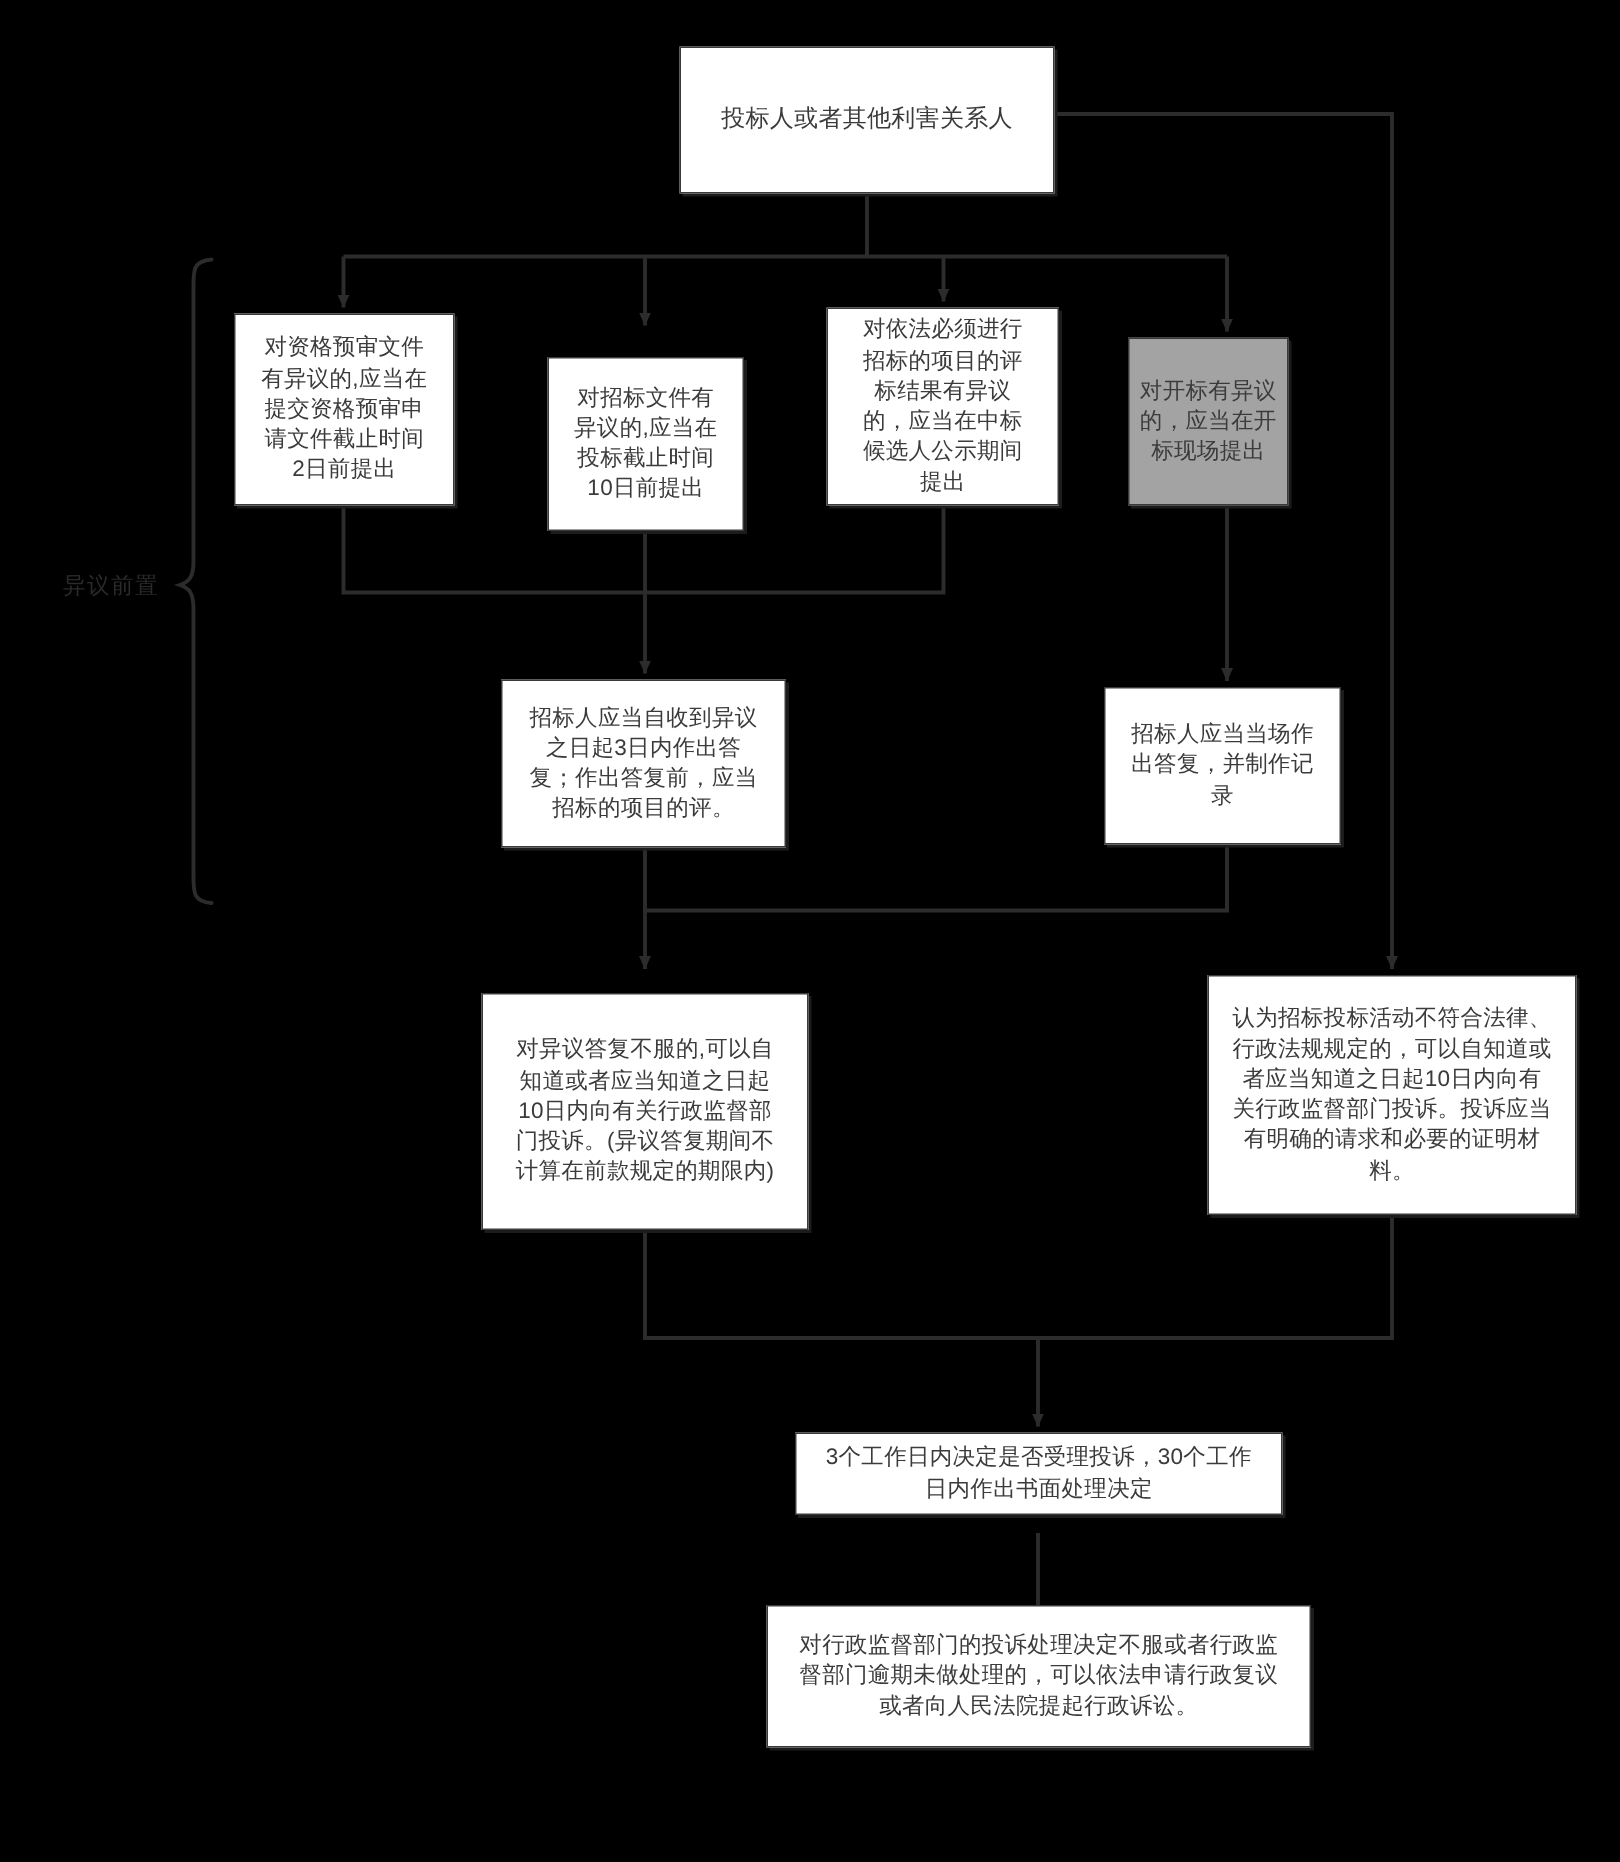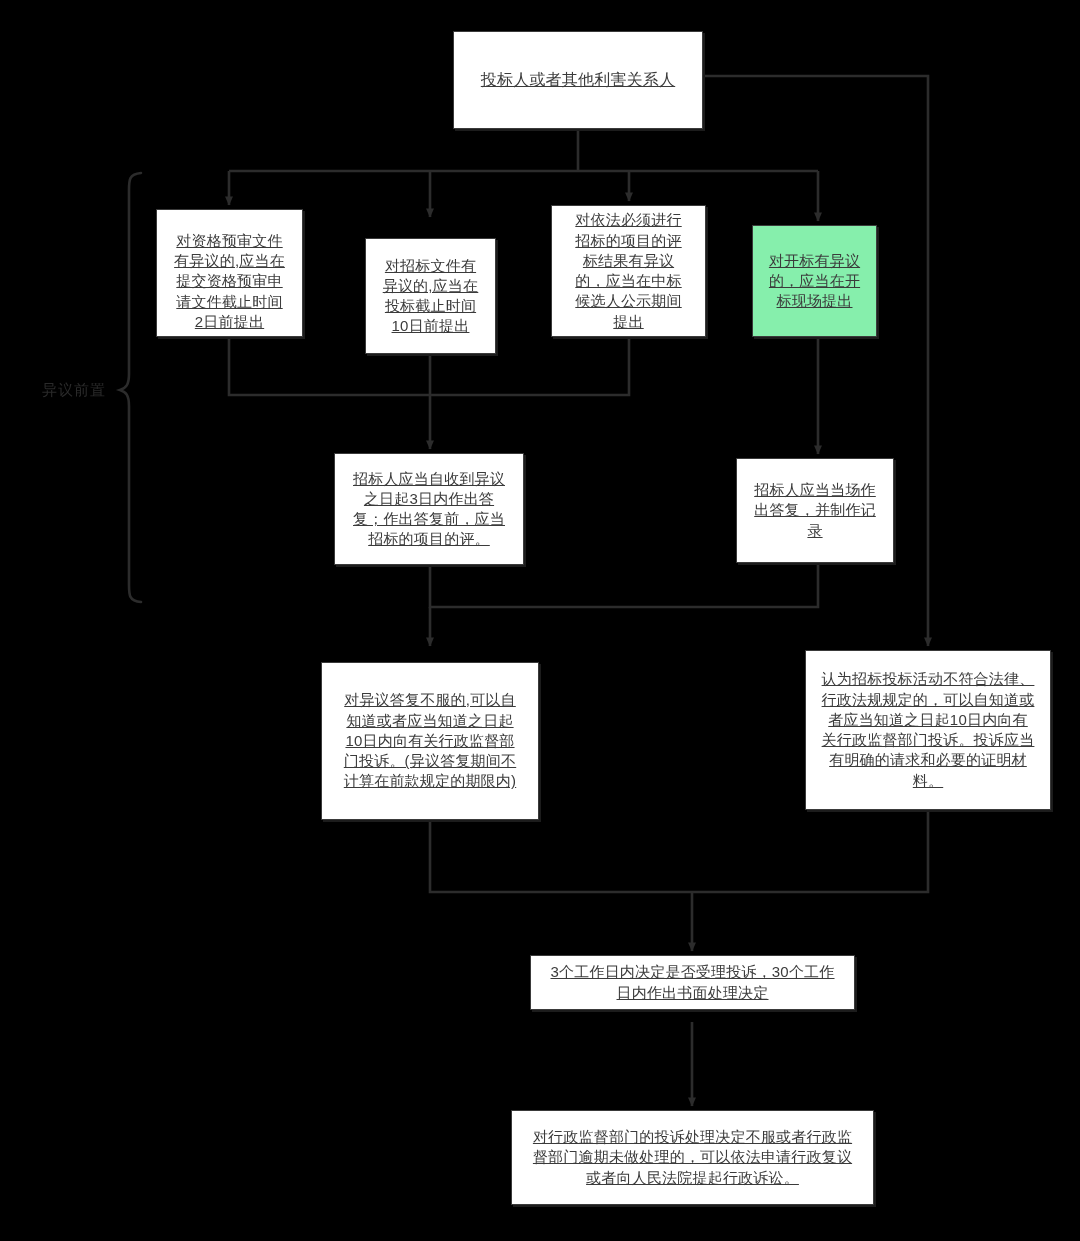--- a/index.html
+++ b/index.html
@@ -35,21 +35,20 @@
     box-shadow: 2px 2px 0 0 #1c1c1c;
     display: flex;
     align-items: center;
     justify-content: center;
     text-align: center;
     color: #3b3b3b;
     line-height: 1.35;
     letter-spacing: 0.2px;
     z-index: 5;
     padding: 4px 6px;
-    text-decoration: underline;
   }
   .node-box .node-text {
     display: block;
     width: 100%;
     white-space: pre-wrap;
     word-break: break-all;
   }
   .brace-label {
     position: absolute;
     color: #2a2a2a;
@@ -103,42 +102,42 @@
              C126,392 129,395 129,406
              L129,585
              C129,595 129,601 141,602" stroke="#2c2c2c" stroke-width="2.6" fill="none" stroke-linecap="round"></path>
   </svg>
 
   <div class="brace-label" style="left:42px; top:381px;">异议前置</div>
 
   <div class="node-box" id="node-0" style="left: 453px; top: 31px; width: 250px; height: 98px; font-size: 16px; background: rgb(255, 255, 255); border-color: rgb(58, 58, 58); color: rgb(59, 59, 59);">
     <span class="node-text">投标人或者其他利害关系人</span>
   </div>
-  <div class="node-box" id="node-1" style="left: 156px; top: 209px; width: 147px; height: 128px; font-size: 15px; background: rgb(255, 255, 255); border-color: rgb(58, 58, 58); color: rgb(59, 59, 59); align-items: flex-end;">
+  <div class="node-box" id="node-1" style="left: 156px; top: 209px; width: 147px; height: 128px; font-size: 15px; background: rgb(255, 255, 255); border-color: rgb(58, 58, 58); color: rgb(59, 59, 59);">
     <span class="node-text">对资格预审文件
 有异议的,应当在
 提交资格预审申
 请文件截止时间
 2日前提出</span>
   </div>
   <div class="node-box" id="node-2" style="left: 365px; top: 221px; width: 131px; height: 116px; font-size: 15px; background: rgb(255, 255, 255); border-color: rgb(58, 58, 58); color: rgb(59, 59, 59); margin-top: 17px;">
     <span class="node-text">对招标文件有
 异议的,应当在
 投标截止时间
 10日前提出</span>
   </div>
   <div class="node-box" id="node-3" style="left: 551px; top: 205px; width: 155px; height: 132px; font-size: 15px; background: rgb(255, 255, 255); border-color: rgb(58, 58, 58); color: rgb(59, 59, 59);">
     <span class="node-text">对依法必须进行
 招标的项目的评
 标结果有异议
 的，应当在中标
 候选人公示期间
 提出</span>
   </div>
-  <div class="node-box" id="node-4" style="left: 752px; top: 225px; width: 125px; height: 112px; font-size: 15px; background: #86efac; border-color: rgb(58, 58, 58); color: rgb(59, 59, 59);">
+  <div class="node-box" id="node-4" style="left: 752px; top: 225px; width: 107px; height: 112px; font-size: 15px; background: #a3a3a3; border-color: rgb(58, 58, 58); color: rgb(59, 59, 59);">
     <span class="node-text">对开标有异议
 的，应当在开
 标现场提出</span>
   </div>
   <div class="node-box" id="node-5" style="left: 334px; top: 453px; width: 190px; height: 112px; font-size: 15px; background: rgb(255, 255, 255); border-color: rgb(58, 58, 58); color: rgb(59, 59, 59);">
     <span class="node-text">招标人应当自收到异议
 之日起3日内作出答
 复；作出答复前，应当
 招标的项目的评。</span>
   </div>
@@ -159,19 +158,19 @@
 行政法规规定的，可以自知道或
 者应当知道之日起10日内向有
 关行政监督部门投诉。投诉应当
 有明确的请求和必要的证明材
 料。</span>
   </div>
   <div class="node-box" id="node-9" style="left: 530px; top: 955px; width: 325px; height: 55px; font-size: 15px; background: rgb(255, 255, 255); border-color: rgb(58, 58, 58); color: rgb(59, 59, 59);">
     <span class="node-text">3个工作日内决定是否受理投诉，30个工作
 日内作出书面处理决定</span>
   </div>
-  <div class="node-box" id="node-10" style="left: 511px; top: 1110px; width: 363px; height: 95px; font-size: 15px; background: rgb(255, 255, 255); border-color: rgb(58, 58, 58); color: rgb(59, 59, 59);">
+  <div class="node-box" id="node-10" style="left: 511px; top: 1070px; width: 363px; height: 95px; font-size: 15px; background: rgb(255, 255, 255); border-color: rgb(58, 58, 58); color: rgb(59, 59, 59);">
     <span class="node-text">对行政监督部门的投诉处理决定不服或者行政监
 督部门逾期未做处理的，可以依法申请行政复议
 或者向人民法院提起行政诉讼。</span>
   </div>
 
 </div>
 
 </body></html>

